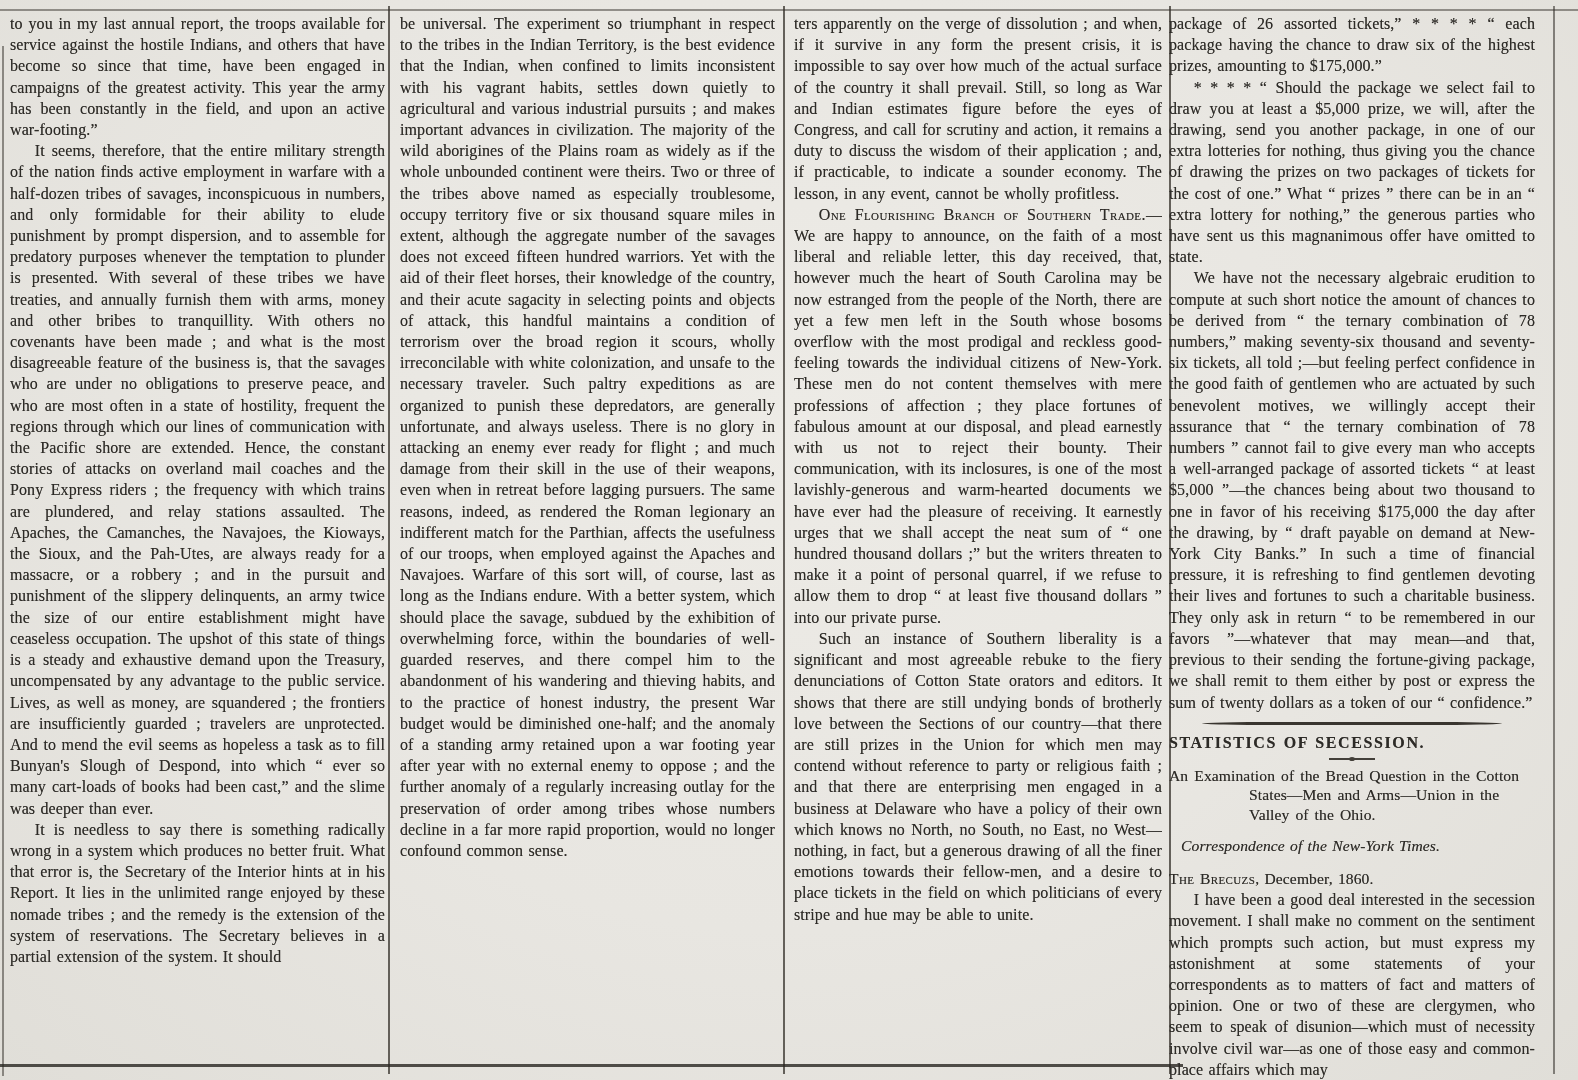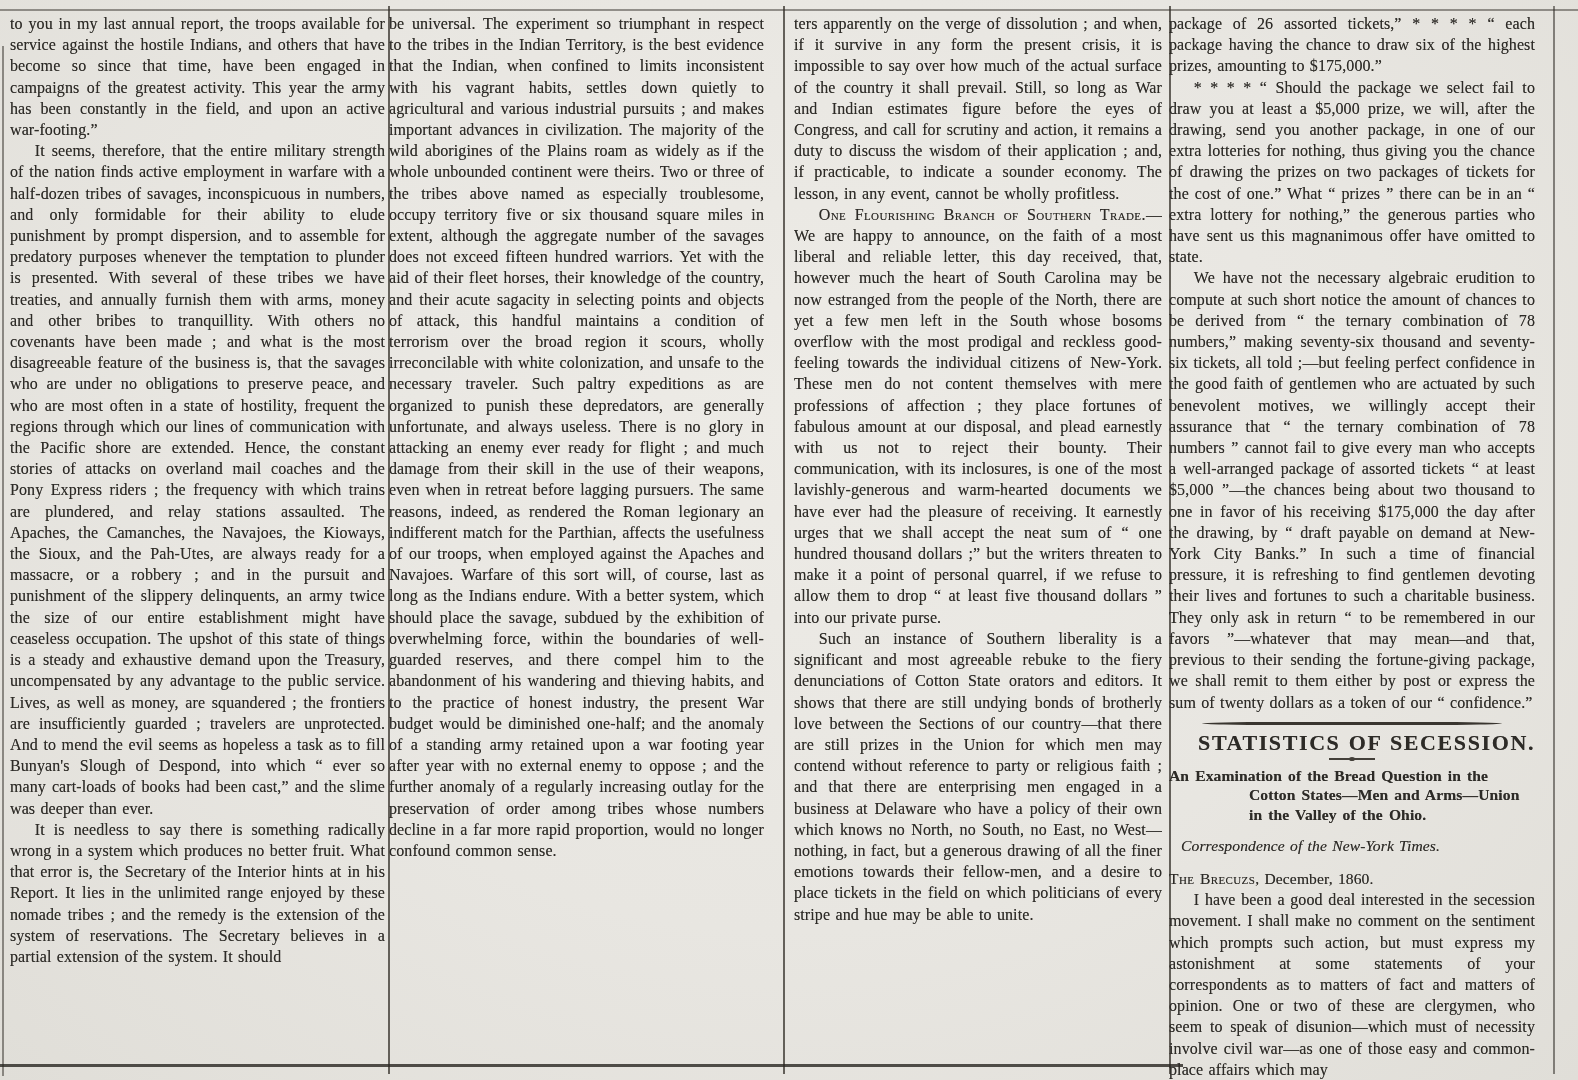--- a/index.html
+++ b/index.html
@@ -34,44 +34,44 @@
     background: rgba(40, 37, 32, 0.8);
   }
   .col {
     position: absolute; top: 13px; height: 1067px; overflow: hidden;
     font-size: 16px; line-height: 21.2px;
     text-align: justify;
     word-spacing: 1.2px; letter-spacing: 0.1px;
     text-shadow: 0 0 0.6px rgba(45, 42, 38, 0.55);
   }
   .col1 { left: 10px;   width: 375px; }
-  .col2 { left: 389px;  width: 375px; }
+  .col2 { left: 400px;  width: 375px; }
   .col3 { left: 794px;  width: 368px; }
   .col4 { left: 1169px; width: 366px; }
   p.body-par { margin: 0; }
   p.indent { text-indent: 1.55em; }
   .sc { font-variant: small-caps; letter-spacing: 0.4px; }
   
   .rule-taper {
     width: 300px; height: 3px; margin: 9px auto 7px auto;
     background: #39352f; border-radius: 50% / 100%;
   }
   .headline {
-    margin: 0; text-align: right;
-    font-size: 22px; font-weight: bold; letter-spacing: 1.6px;
+    margin: 0; text-align: left;
+    font-size: 16px; font-weight: bold; letter-spacing: 1.6px;
     line-height: 22px;
   }
   .orn { width: 46px; height: 2px; background: #44403a; margin: 4px auto 6px auto; position: relative; }
   .orn::after {
     content: ""; position: absolute; left: 50%; top: -1px; width: 6px; height: 4px;
     background: #44403a; transform: translateX(-50%); border-radius: 50%;
   }
   .subhead {
     margin: 0 0 2px 0; text-align: left;
-    font-size: 15.6px; font-weight: bold; line-height: 19.5px;
+    font-size: 15.6px; font-weight: normal; line-height: 19.5px;
     padding-left: 80px; text-indent: -80px;
     word-spacing: 2px;
   }
   .credit { margin: 12px; font-style: italic; font-size: 15.6px; line-height: 20px; text-align: left; }
   .dateline { margin: 0 26px 0 0; font-size: 15.6px; line-height: 21px; }
 </style>
 </head>
 <body>
 
 <div class="page">

